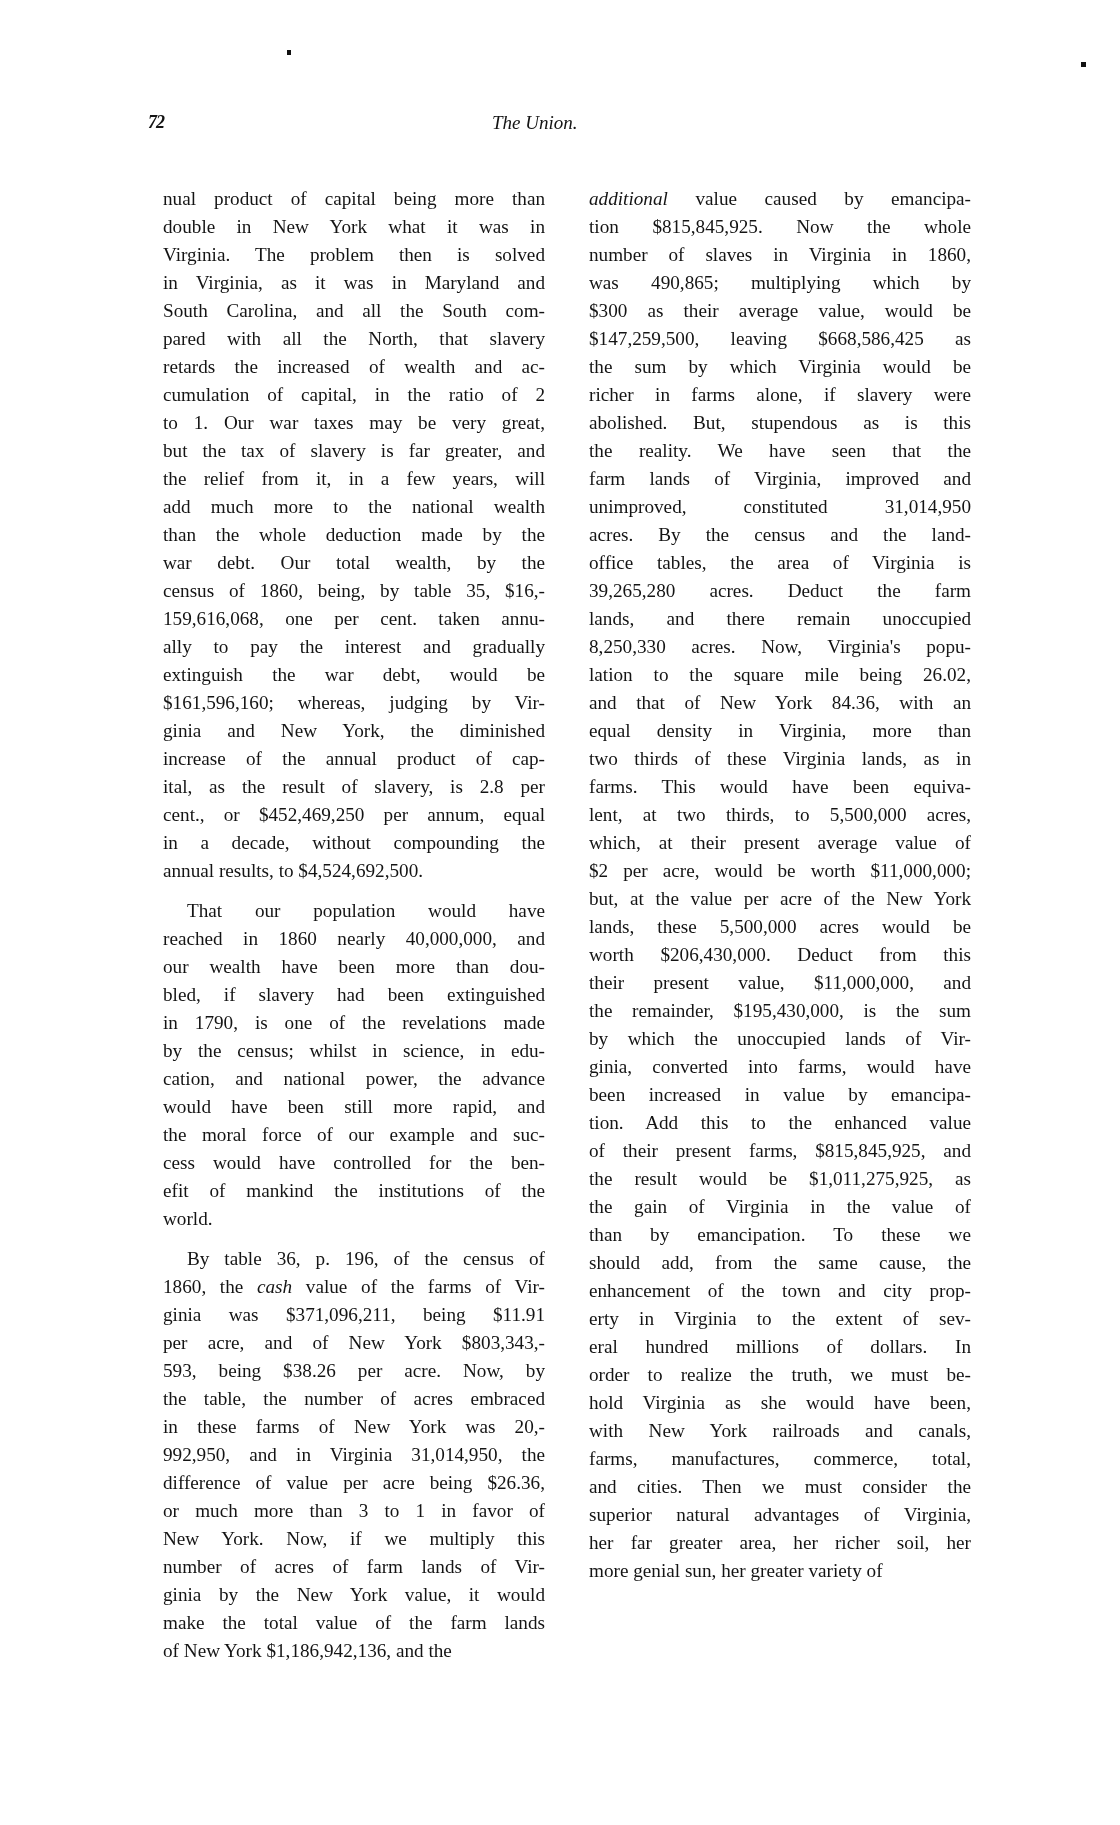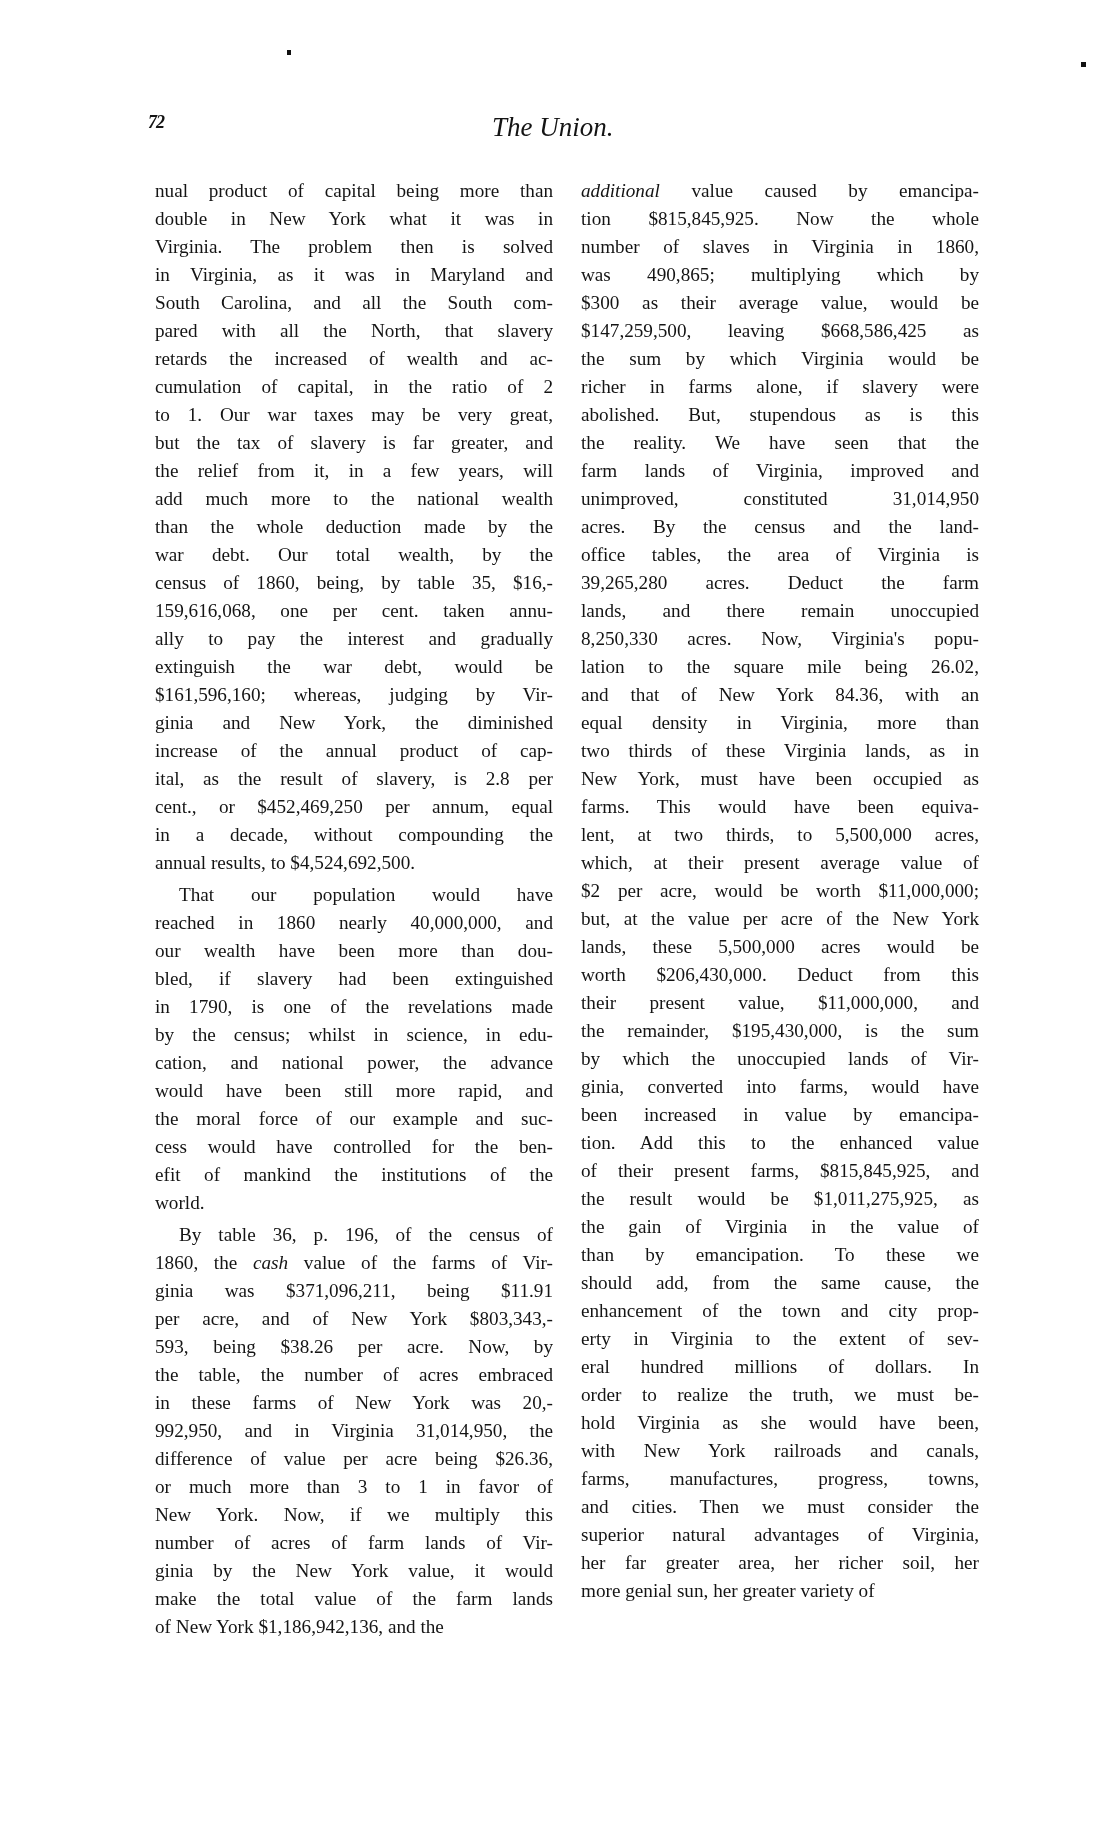--- a/index.html
+++ b/index.html
@@ -32,36 +32,36 @@
       top: 0;
       font-size: 18px;
       font-style: italic;
       font-weight: bold;
       letter-spacing: -1px;
     }
     .running-title {
       position: absolute;
       left: 344px;
       top: 0;
-      font-size: 27px;
+      font-size: 19px;
       font-style: italic;
     }
     .column {
       position: absolute;
       top: 173px;
       width: 406px;
       font-size: 19.2px;
       line-height: 28px;
       text-align: justify;
       hyphens: none;
     }
     .col-left { left: 151px; }
     .col-right { left: 577px; }
     .column p {
-      margin: 4px;
+      margin: 12px;
       text-indent: 0;
     }
     .column p.indent {
       text-indent: 24px;
     }
     .line {
       display: block;
       text-align: justify;
       text-align-last: justify;
       white-space: nowrap;
@@ -158,21 +158,20 @@
       <span class="line">unimproved, constituted 31,014,950</span>
       <span class="line">acres. By the census and the land-</span>
       <span class="line">office tables, the area of Virginia is</span>
       <span class="line">39,265,280 acres. Deduct the farm</span>
       <span class="line">lands, and there remain unoccupied</span>
       <span class="line">8,250,330 acres. Now, Virginia's popu-</span>
       <span class="line">lation to the square mile being 26.02,</span>
       <span class="line">and that of New York 84.36, with an</span>
       <span class="line">equal density in Virginia, more than</span>
       <span class="line">two thirds of these Virginia lands, as in</span>
-      <span class="line">New York, must have been occupied as</span>
       <span class="line">farms. This would have been equiva-</span>
       <span class="line">lent, at two thirds, to 5,500,000 acres,</span>
       <span class="line">which, at their present average value of</span>
       <span class="line">$2 per acre, would be worth $11,000,000;</span>
       <span class="line">but, at the value per acre of the New York</span>
       <span class="line">lands, these 5,500,000 acres would be</span>
       <span class="line">worth $206,430,000. Deduct from this</span>
       <span class="line">their present value, $11,000,000, and</span>
       <span class="line">the remainder, $195,430,000, is the sum</span>
       <span class="line">by which the unoccupied lands of Vir-</span>
@@ -183,19 +182,19 @@
       <span class="line">the result would be $1,011,275,925, as</span>
       <span class="line">the gain of Virginia in the value of</span>
       <span class="line">than by emancipation. To these we</span>
       <span class="line">should add, from the same cause, the</span>
       <span class="line">enhancement of the town and city prop-</span>
       <span class="line">erty in Virginia to the extent of sev-</span>
       <span class="line">eral hundred millions of dollars. In</span>
       <span class="line">order to realize the truth, we must be-</span>
       <span class="line">hold Virginia as she would have been,</span>
       <span class="line">with New York railroads and canals,</span>
-      <span class="line">farms, manufactures, progress, towns,</span>
+      <span class="line">farms, manufactures, commerce, total,</span>
       <span class="line">and cities. Then we must consider the</span>
       <span class="line">superior natural advantages of Virginia,</span>
       <span class="line">her far greater area, her richer soil, her</span>
       <span class="line last">more genial sun, her greater variety of</span>
     </p>
   </div>
 
 </body></html>

